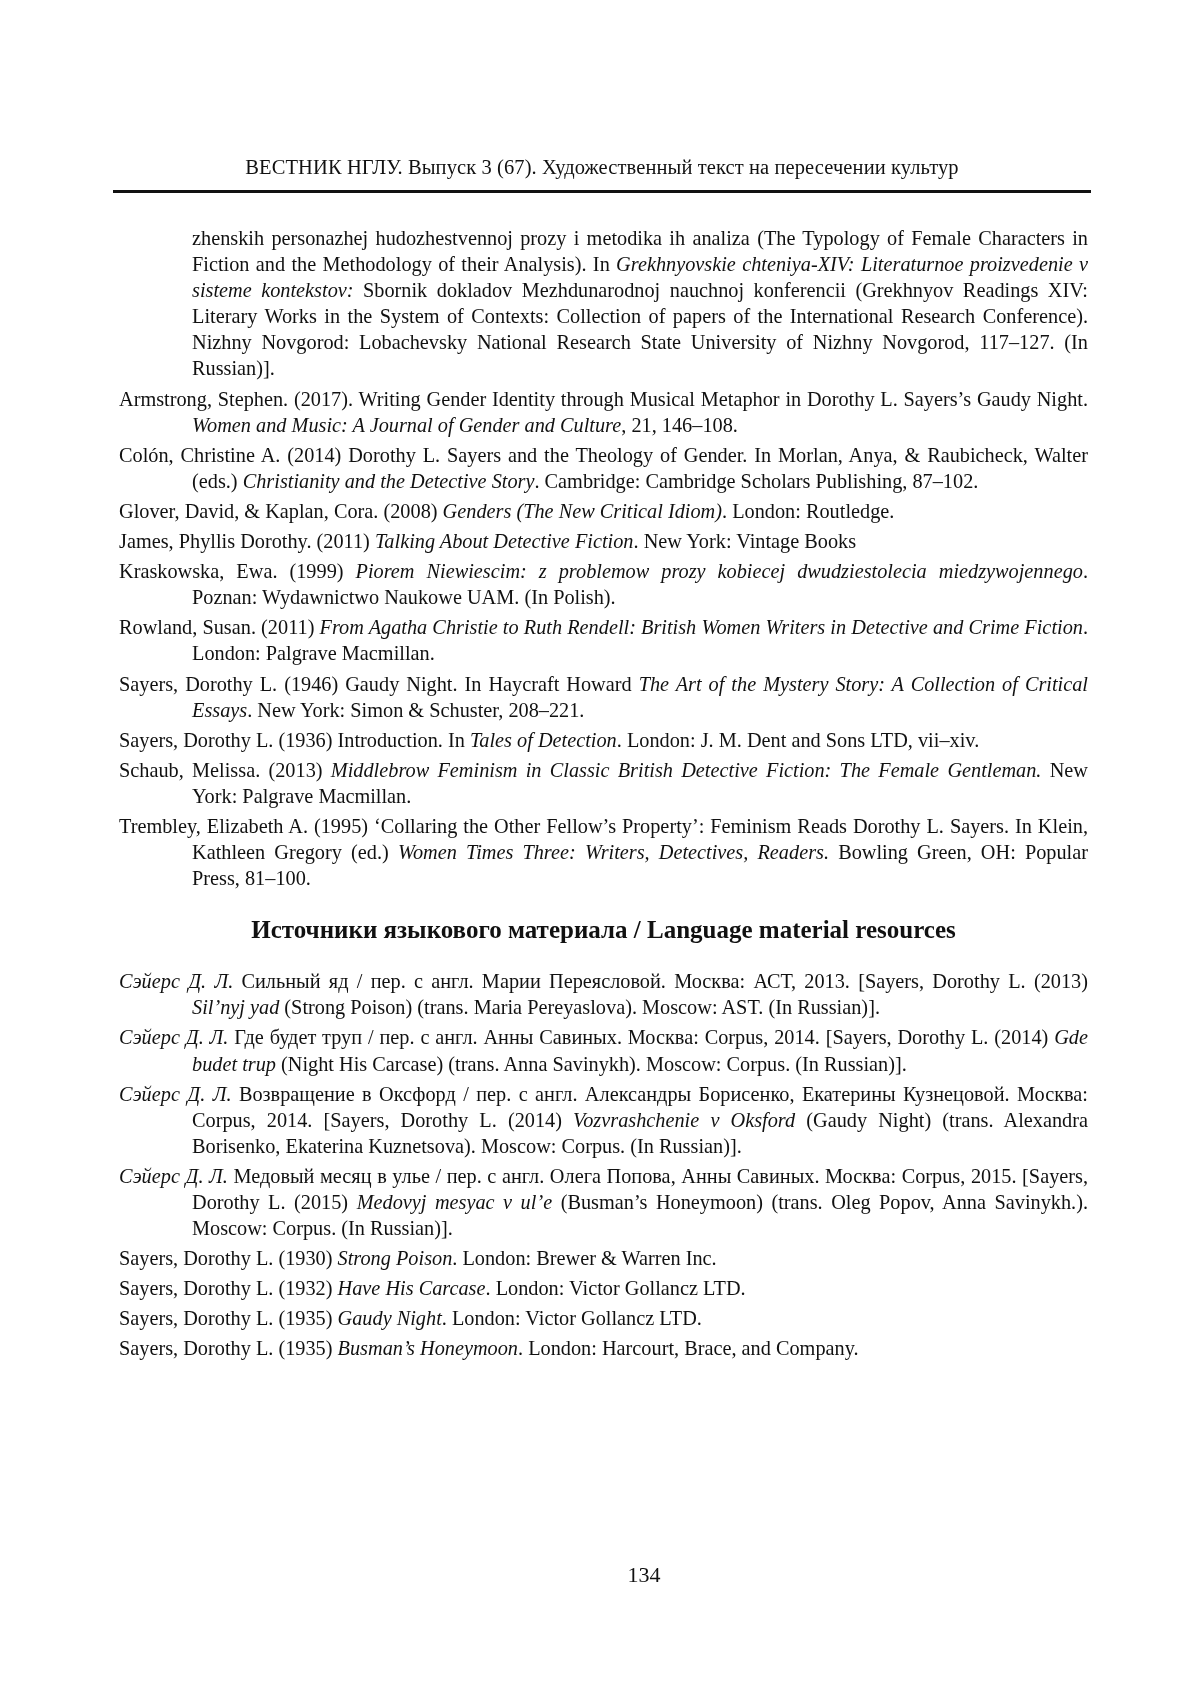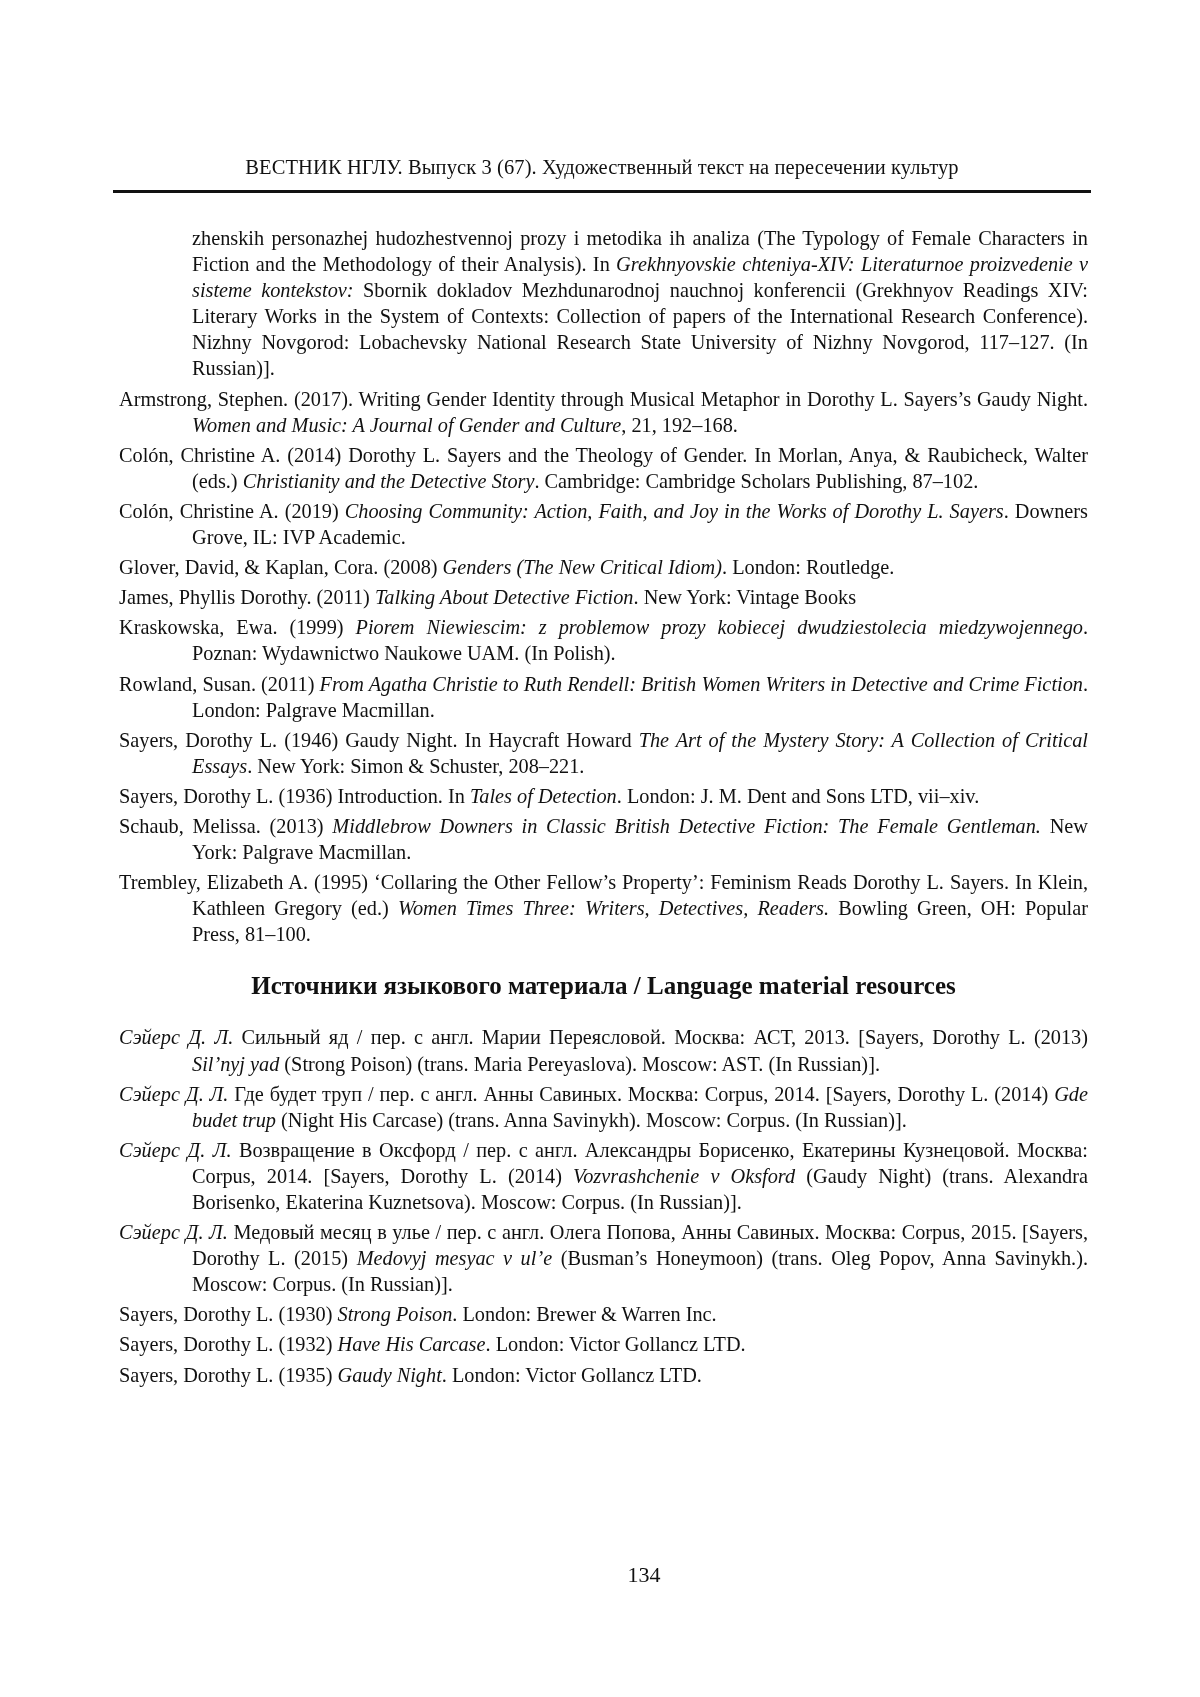--- a/index.html
+++ b/index.html
@@ -80,41 +80,41 @@
 
 <div class="page">
 
   <div class="running-header">ВЕСТНИК НГЛУ. Выпуск 3 (67). Художественный текст на пересечении культур</div>
   <div class="header-rule"></div>
 
   <div class="content">
     <div>
       <p class="ref continuation"><span>zhenskih personazhej hudozhestvennoj prozy i metodika ih analiza (The Typology of Female Characters in Fiction and the Methodology of their Analysis). In </span><i>Grekhnyovskie chteniya-XIV: Literaturnoe proizvedenie v sisteme kontekstov:</i><span> Sbornik dokladov Mezhdunarodnoj nauchnoj konferencii (Grekhnyov Readings XIV: Literary Works in the System of Contexts: Collection of papers of the International Research Conference). Nizhny Novgorod: Lobachevsky National Research State University of Nizhny Novgorod, 117–127. (In Russian)].</span></p>
       <div>
-          <p class="ref"><span>Armstrong, Stephen. (2017). Writing Gender Identity through Musical Metaphor in Dorothy L. Sayers’s Gaudy Night. </span><i>Women and Music: A Journal of Gender and Culture</i><span>, 21, 192–168.</span></p>
+          <p class="ref"><span>Armstrong, Stephen. (2017). Writing Gender Identity through Musical Metaphor in Dorothy L. Sayers’s Gaudy Night. </span><i>Women and Music: A Journal of Gender and Culture</i><span>, 21, 146–108.</span></p>
           <p class="ref"><span>Colón, Christine A. (2014) Dorothy L. Sayers and the Theology of Gender. In Morlan, Anya, &amp; Raubicheck, Walter (eds.) </span><i>Christianity and the Detective Story</i><span>. Cambridge: Cambridge Scholars Publishing, 87–102.</span></p>
-          <p class="ref"><span>Colón, Christine A. (2019) </span><i>Choosing Community: Action, Faith, and Joy in the Works of Dorothy L. Sayers</i><span>. Downers Grove, IL: IVP Academic.</span></p>
           <p class="ref"><span>Glover, David, &amp; Kaplan, Cora. (2008) </span><i>Genders (The New Critical Idiom)</i><span>. London: Routledge.</span></p>
           <p class="ref"><span>James, Phyllis Dorothy. (2011) </span><i>Talking About Detective Fiction</i><span>. New York: Vintage Books</span></p>
           <p class="ref"><span>Kraskowska, Ewa. (1999) </span><i>Piorem Niewiescim: z problemow prozy kobiecej dwudziestolecia miedzywojennego</i><span>. Poznan: Wydawnictwo Naukowe UAM. (In Polish).</span></p>
           <p class="ref"><span>Rowland, Susan. (2011) </span><i>From Agatha Christie to Ruth Rendell: British Women Writers in Detective and Crime Fiction</i><span>. London: Palgrave Macmillan.</span></p>
           <p class="ref"><span>Sayers, Dorothy L. (1946) Gaudy Night. In Haycraft Howard </span><i>The Art of the Mystery Story: A Collection of Critical Essays</i><span>. New York: Simon &amp; Schuster, 208–221.</span></p>
           <p class="ref"><span>Sayers, Dorothy L. (1936) Introduction. In </span><i>Tales of Detection</i><span>. London: J. M. Dent and Sons LTD, vii–xiv.</span></p>
-          <p class="ref"><span>Schaub, Melissa. (2013) </span><i>Middlebrow Downers in Classic British Detective Fiction: The Female Gentleman.</i><span> New York: Palgrave Macmillan.</span></p>
+          <p class="ref"><span>Schaub, Melissa. (2013) </span><i>Middlebrow Feminism in Classic British Detective Fiction: The Female Gentleman.</i><span> New York: Palgrave Macmillan.</span></p>
           <p class="ref"><span>Trembley, Elizabeth A. (1995) ‘Collaring the Other Fellow’s Property’: Feminism Reads Dorothy L. Sayers. In Klein, Kathleen Gregory (ed.) </span><i>Women Times Three: Writers, Detectives, Readers.</i><span> Bowling Green, OH: Popular Press, 81–100.</span></p>
         </div>
     </div>
 
     <h3 class="section-heading">Источники языкового материала / Language material resources</h3>
 
     <div>
         <p class="ref"><i>Сэйерс Д. Л.</i><span> Сильный яд / пер. с англ. Марии Переясловой. Москва: АСТ, 2013. [Sayers, Dorothy L. (2013) </span><i>Sil’nyj yad</i><span> (Strong Poison) (trans. Maria Pereyaslova). Moscow: AST. (In Russian)].</span></p>
         <p class="ref"><i>Сэйерс Д. Л.</i><span> Где будет труп / пер. с англ. Анны Савиных. Москва: Corpus, 2014. [Sayers, Dorothy L. (2014) </span><i>Gde budet trup</i><span> (Night His Carcase) (trans. Anna Savinykh). Moscow: Corpus. (In Russian)].</span></p>
         <p class="ref"><i>Сэйерс Д. Л.</i><span> Возвращение в Оксфорд / пер. с англ. Александры Борисенко, Екатерины Кузнецовой. Москва: Corpus, 2014. [Sayers, Dorothy L. (2014) </span><i>Vozvrashchenie v Oksford</i><span> (Gaudy Night) (trans. Alexandra Borisenko, Ekaterina Kuznetsova). Moscow: Corpus. (In Russian)].</span></p>
         <p class="ref"><i>Сэйерс Д. Л.</i><span> Медовый месяц в улье / пер. с англ. Олега Попова, Анны Савиных. Москва: Corpus, 2015. [Sayers, Dorothy L. (2015) </span><i>Medovyj mesyac v ul’e</i><span> (Busman’s Honeymoon) (trans. Oleg Popov, Anna Savinykh.). Moscow: Corpus. (In Russian)].</span></p>
         <p class="ref"><span>Sayers, Dorothy L. (1930) </span><i>Strong Poison</i><span>. London: Brewer &amp; Warren Inc.</span></p>
         <p class="ref"><span>Sayers, Dorothy L. (1932) </span><i>Have His Carcase</i><span>. London: Victor Gollancz LTD.</span></p>
         <p class="ref"><span>Sayers, Dorothy L. (1935) </span><i>Gaudy Night</i><span>. London: Victor Gollancz LTD.</span></p>
+        <p class="ref"><span>Sayers, Dorothy L. (1935) </span><i>Busman’s Honeymoon</i><span>. London: Harcourt, Brace, and Company.</span></p>
       </div>
   </div>
 
   <div class="page-number">134</div>
 </div>
 
 </body></html>

